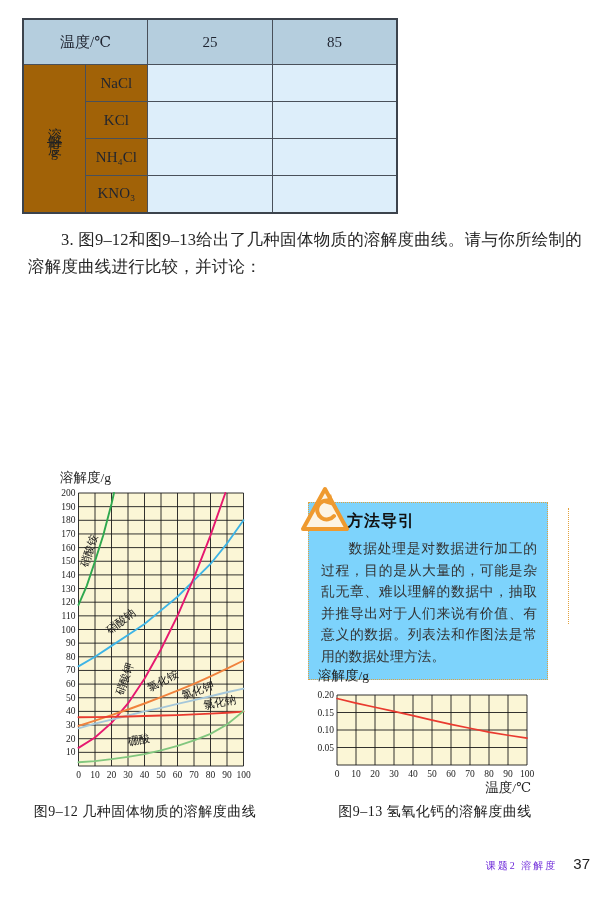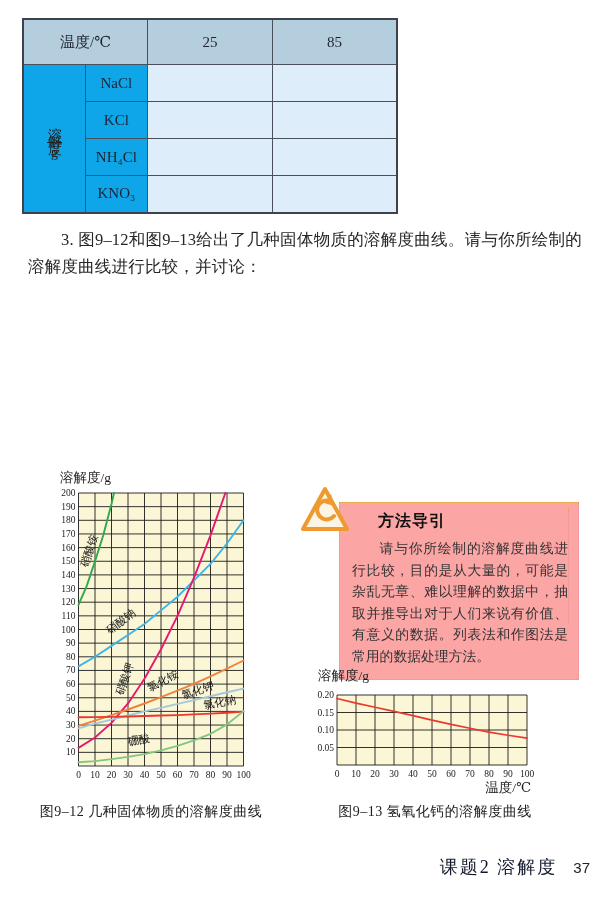--- a/index.html
+++ b/index.html
@@ -10,64 +10,64 @@
   
   .sol-table{
     position:absolute;left:22px;top:18px;width:370px;border-collapse:collapse;
     border:2px solid #3c434c;table-layout:fixed;
   }
   .sol-table td,.sol-table th{
     border:1px solid #49505a;font-weight:normal;text-align:center;
     font-size:15px;color:#1f2430;padding:0;
   }
   .sol-table .hdr{background:#b5cede;height:44px;}
-  .sol-table .lbl{background:#0ea5e9;}
+  .sol-table .lbl{background:#a16207;}
   .sol-table .cell{background:#ddeefa;}
   .sol-table tr{height:37px;}
   .vlabel{display:flex;flex-direction:column;align-items:center;justify-content:center;gap:5px;font-size:14px;color:#222;}
   .vlabel .vchars{writing-mode:vertical-lr;text-orientation:upright;letter-spacing:7px;line-height:1;}
   .vlabel .vunit{border-top:1px solid #222;padding:2px 4px 0 4px;font-size:14px;}
   
   .questions{
     position:absolute;left:28px;top:226px;width:554px;
     font-size:16.5px;line-height:27px;text-align:justify;color:#262626;
     letter-spacing:0.2px;
   }
   .questions p{margin:0;text-indent:2em;}
   
   .chart-svg{position:absolute;}
   #fig912{left:30px;top:466px;}
   #fig913{left:298px;top:664px;}
   .caption{
     position:absolute;top:803px;font-size:14px;color:#1c1c1c;text-align:center;letter-spacing:0.5px;
   }
-  #cap912{left:34px;width:234px;}
+  #cap912{left:28px;width:234px;}
   #cap913{left:316px;width:238px;}
   
   .guide-box{
-    position:absolute;left:339px;top:502px;width:240px;box-sizing:border-box;
-    border:1.6px dotted #e2a23e;padding:8px 10px 12px 12px;background:#fca5a5;
+    position:absolute;left:308px;top:502px;width:240px;box-sizing:border-box;
+    border:1.6px dotted #e2a23e;padding:8px 10px 12px 12px;background:#7dd3fc;
   }
   .guide-offset-line{
     position:absolute;left:568px;top:508px;height:116px;width:0;
     border-left:1.6px dotted #e2a23e;
   }
   .guide-title{
     font-family:"Liberation Sans","DejaVu Sans",sans-serif;
     font-weight:bold;font-size:16px;color:#111;margin:0 0 6px 26px;letter-spacing:1px;
   }
   .guide-body{
     margin:0;font-size:13.8px;line-height:21.5px;text-align:justify;text-indent:2em;color:#333;
   }
   .guide-icon{position:absolute;left:300px;top:486px;width:50px;height:48px;}
   
   .footer{
     position:absolute;right:20px;top:855px;display:flex;align-items:baseline;
   }
-  .footer .section{font-size:18px;color:#0f172a;letter-spacing:2px;}
+  .footer .section{font-size:10px;color:#6d28d9;letter-spacing:2px;}
   .footer .pagenum{font-size:15px;color:#222;margin-left:16px;font-family:"Liberation Sans","DejaVu Sans",sans-serif;}
 </style>
 </head>
 <body>
 
 <table class="sol-table">
   <tbody>
     <tr>
       <th class="hdr" colspan="2" style="width:123px;">温度/℃</th>
       <th class="hdr" style="width:124px;text-align:center;">25</th>
@@ -185,21 +185,21 @@
     <text x="45.5" y="57.29999999999998" text-anchor="end" font-size="9.5" fill="#222">180</text>
     <text x="45.5" y="43.650000000000034" text-anchor="end" font-size="9.5" fill="#222">190</text>
     <text x="45.5" y="30" text-anchor="end" font-size="9.5" fill="#222">200</text>
     <text x="30" y="16" font-size="13.5" fill="#1c1c1c">溶解度/g</text>
     <text x="217.5" y="328" text-anchor="end" font-size="13.5" fill="#1c1c1c">温度/℃</text>
   </svg>
 <div id="cap912" class="caption">图9–12 几种固体物质的溶解度曲线</div>
 
 <div class="guide-box">
   <p class="guide-title">方法导引</p>
-  <p class="guide-body">请与你所绘制的溶解度曲线进行比较，目的是从大量的，可能是杂乱无章、难以理解的数据中，抽取并推导出对于人们来说有价值、有意义的数据。列表法和作图法是常用的数据处理方法。</p>
+  <p class="guide-body">数据处理是对数据进行加工的过程，目的是从大量的，可能是杂乱无章、难以理解的数据中，抽取并推导出对于人们来说有价值、有意义的数据。列表法和作图法是常用的数据处理方法。</p>
 </div>
 <div class="guide-offset-line"></div>
 <svg class="guide-icon" viewBox="0 0 50 48">
   <path d="M25 3 L47 43 L3 43 Z" fill="#fdf4e3" stroke="#ef9a2f" stroke-width="4" stroke-linejoin="round"></path>
   <path d="M30 15 A 9.5 9.5 0 1 0 34 30" fill="none" stroke="#ef9a2f" stroke-width="4" stroke-linecap="round"></path>
   <path d="M31 8 L24 17 L34 20 Z" fill="#ef9a2f"></path>
 </svg>
 
 <svg id="fig913" class="chart-svg" width="245" height="135" viewBox="0 0 245 135">
     <rect x="39" y="31" width="190" height="70" fill="#fbf6d6"></rect>

